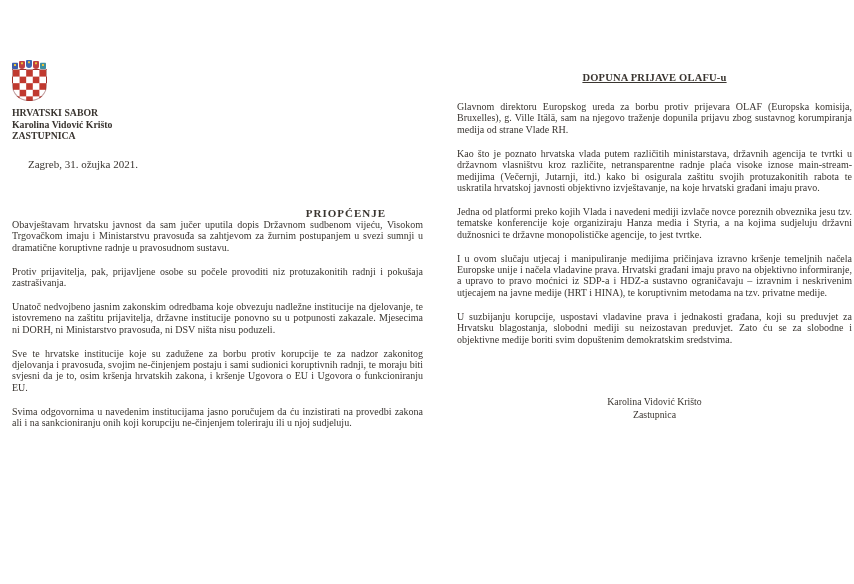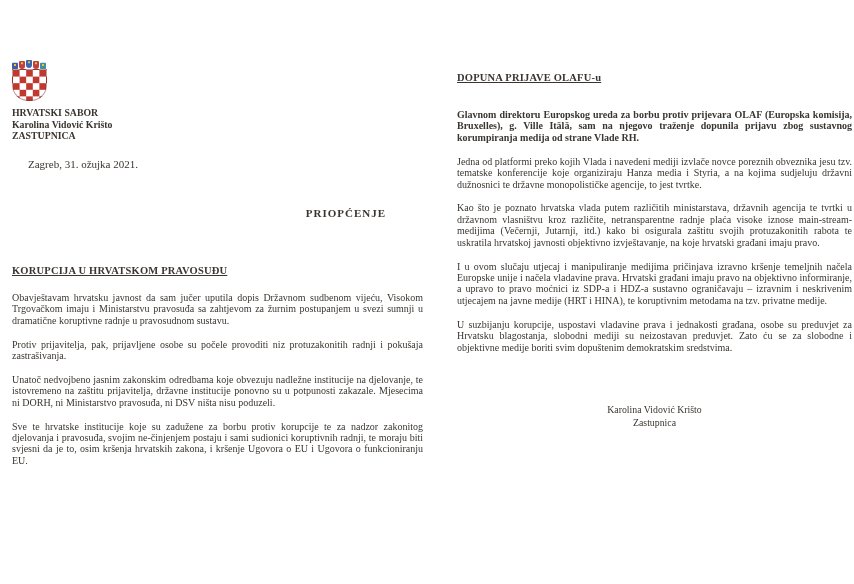--- a/index.html
+++ b/index.html
@@ -44,30 +44,30 @@
   .lh-line { font-weight: bold; font-size: 9.8px; line-height: 11.6px; white-space: nowrap; }
 
   
   .dateline { margin-top: 16px; padding-left: 16px; font-size: 11px; line-height: 12px; }
   .doc-title {
     margin-top: 37px; width: 374px; text-align: right;
     font-weight: bold; font-size: 11px; letter-spacing: 1px;
   }
   .section-heading {
     font-weight: bold; font-size: 10.5px; text-decoration: underline;
-    letter-spacing: 0.2px; margin: 0 0 16px 0;
+    letter-spacing: 0.2px; margin: 0 0 16px 0; text-align: center;
   }
   .page-left .section-heading { margin-top: 46px; }
   p.body-par {
     margin: 0 0 12.5px 0;
     font-size: 10px; line-height: 11.4px;
     text-align: justify;
     text-justify: inter-word;
   }
-  .page-right .first-par { margin-top: 26px; font-weight: bold; }
+  .page-right .first-par { margin-top: 18px; }
 
   .signature { margin-top: 50px; text-align: center; font-size: 9.8px; line-height: 13px; }
 </style>
 </head>
 <body>
 
 <div class="page page-left">
 
   <div class="letterhead">
     <span class="coa">
@@ -82,37 +82,37 @@
     </span>
     <div class="lh-line">HRVATSKI SABOR</div>
     <div class="lh-line">Karolina Vidović Krišto</div>
     <div class="lh-line">ZASTUPNICA</div>
   </div>
 
   <div class="dateline">Zagreb, 31. ožujka 2021.</div>
 
   <div class="doc-title">PRIOPĆENJE</div>
 
-  <div class="section-heading">KORUPCIJA U HRVATSKOM PRAVOSUĐU</div>
 
   <p class="body-par">Obavještavam hrvatsku javnost da sam jučer uputila dopis Državnom sudbenom vijeću, Visokom Trgovačkom imaju i Ministarstvu pravosuđa sa zahtjevom za žurnim postupanjem u svezi sumnji u dramatične koruptivne radnje u pravosudnom sustavu.</p>
   <p class="body-par">Protiv prijavitelja, pak, prijavljene osobe su počele provoditi niz protuzakonitih radnji i pokušaja zastrašivanja.</p>
   <p class="body-par">Unatoč nedvojbeno jasnim zakonskim odredbama koje obvezuju nadležne institucije na djelovanje, te istovremeno na zaštitu prijavitelja, državne institucije ponovno su u potpunosti zakazale. Mjesecima ni DORH, ni Ministarstvo pravosuđa, ni DSV ništa nisu poduzeli.</p>
   <p class="body-par">Sve te hrvatske institucije koje su zadužene za borbu protiv korupcije te za nadzor zakonitog djelovanja i pravosuđa, svojim ne-činjenjem postaju i sami sudionici koruptivnih radnji, te moraju biti svjesni da je to, osim kršenja hrvatskih zakona, i kršenje Ugovora o EU i Ugovora o funkcioniranju EU.</p>
+  <p class="body-par">Svima odgovornima u navedenim institucijama jasno poručujem da ću inzistirati na provedbi zakona ali i na sankcioniranju onih koji korupciju ne-činjenjem toleriraju ili u njoj sudjeluju.</p>
 
 </div>
 
 <div class="page page-right">
 
   <div class="section-heading">DOPUNA PRIJAVE OLAFU-u</div>
 
   <p class="body-par first-par">Glavnom direktoru Europskog ureda za borbu protiv prijevara OLAF (Europska komisija, Bruxelles), g. Ville Itälä, sam na njegovo traženje dopunila prijavu zbog sustavnog korumpiranja medija od strane Vlade RH.</p>
+  <p class="body-par">Kao što je poznato hrvatska vlada putem različitih ministarstava, državnih agencija te tvrtki u državnom vlasništvu kroz različite, netransparentne radnje plaća visoke iznose main-stream-medijima (Večernji, Jutarnji, itd.) kako bi osigurala zaštitu svojih protuzakonitih rabota te uskratila hrvatskoj javnosti objektivno izvještavanje, na koje hrvatski građani imaju pravo.</p>
   <p class="body-par">Jedna od platformi preko kojih Vlada i navedeni mediji izvlače novce poreznih obveznika jesu tzv. tematske konferencije koje organiziraju Hanza media i Styria, a na kojima sudjeluju državni dužnosnici te državne monopolističke agencije, to jest tvrtke.</p>
-  <p class="body-par">Kao što je poznato hrvatska vlada putem različitih ministarstava, državnih agencija te tvrtki u državnom vlasništvu kroz različite, netransparentne radnje plaća visoke iznose main-stream-medijima (Večernji, Jutarnji, itd.) kako bi osigurala zaštitu svojih protuzakonitih rabota te uskratila hrvatskoj javnosti objektivno izvještavanje, na koje hrvatski građani imaju pravo.</p>
   <p class="body-par">I u ovom slučaju utjecaj i manipuliranje medijima pričinjava izravno kršenje temeljnih načela Europske unije i načela vladavine prava. Hrvatski građani imaju pravo na objektivno informiranje, a upravo to pravo moćnici iz SDP-a i HDZ-a sustavno ograničavaju – izravnim i neskrivenim utjecajem na javne medije (HRT i HINA), te koruptivnim metodama na tzv. privatne medije.</p>
-  <p class="body-par">U suzbijanju korupcije, uspostavi vladavine prava i jednakosti građana, osobe su preduvjet za Hrvatsku blagostanja, slobodni mediji su neizostavan preduvjet. Zato ću se za slobodne i objektivne medije boriti svim dopuštenim demokratskim sredstvima.</p>
+  <p class="body-par">U suzbijanju korupcije, uspostavi vladavine prava i jednakosti građana, koji su preduvjet za Hrvatsku blagostanja, slobodni mediji su neizostavan preduvjet. Zato ću se za slobodne i objektivne medije boriti svim dopuštenim demokratskim sredstvima.</p>
 
   <div class="signature">
     <div>Karolina Vidović Krišto</div>
     <div>Zastupnica</div>
   </div>
 
 </div>
 
 </body></html>

